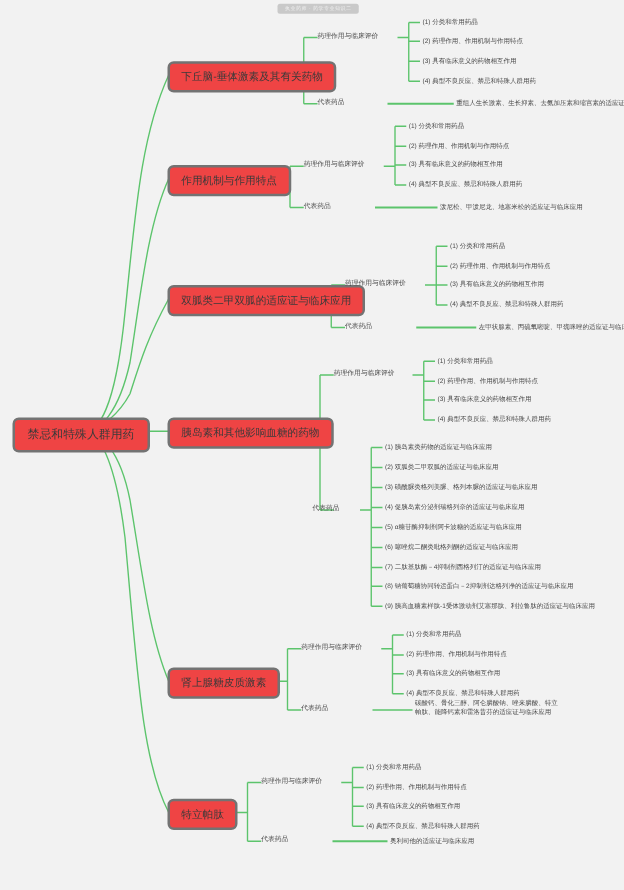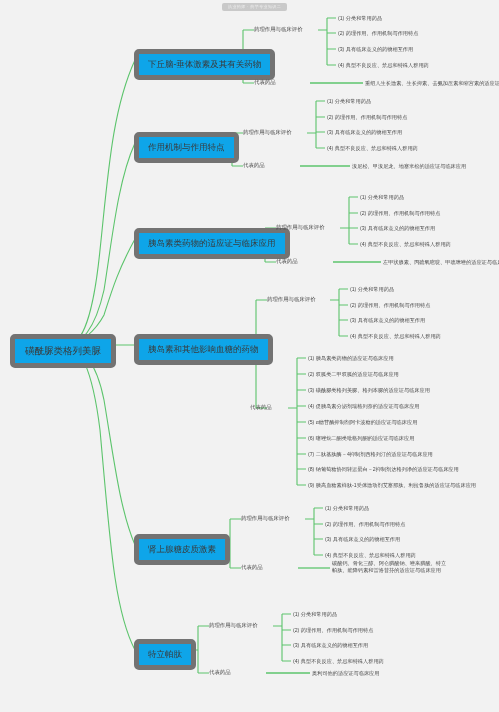--- a/index.html
+++ b/index.html
@@ -15,22 +15,22 @@
   .badge{
     position:absolute;left:222px;top:3px;
     background:#c9c9c9;color:#eeeeee;
     font-size:4px;letter-spacing:.4px;
     padding:2px 6px;border-radius:2px;
     white-space:nowrap;line-height:1;
   }
 
   .node{
     position:absolute;
-    background:#0ea5e9;
-    border:5px solid #737373;
+    background:#ef4444;
+    border:2px solid #737373;
     border-radius:5px;
     color:#3a3a3a;
     font-size:8.5px;
     line-height:1;
     padding:6px 9px;
     white-space:nowrap;
     box-sizing:border-box;
   }
   .node.root{
     font-size:9.5px;
@@ -90,41 +90,41 @@
       <path d="M298,568 L330,568" stroke-width="1.3"></path>
 
       <path d="M186,650 L198,650 M198,626 L198,673 M198,626 L209,626 M198,673 L209,673"></path>
       <path d="M273,626 L282,626 M282,614 L282,661 M282,614 L291,614 M282,630 L291,630 M282,645 L291,645 M282,661 L291,661"></path>
       <path d="M266,673 L310,673" stroke-width="1.6"></path>
     </g>
   </svg>
 
   <div class="badge">执业药师 · 药学专业知识二</div>
 
-  <div class="node root" style="left:10px;top:334px;">磺酰脲类格列美脲</div>
+  <div class="node root" style="left:10px;top:334px;">禁忌和特殊人群用药</div>
 
   <div class="node" style="left:134px;top:49px;">下丘脑-垂体激素及其有关药物</div>
   <div class="sublabel" style="left:254px;top:27px;">药理作用与临床评价</div>
   <div class="sublabel" style="left:254px;top:80px;">代表药品</div>
   <div class="leaf" style="left:338px;top:15px;">(1) 分类和常用药品</div>
   <div class="leaf" style="left:338px;top:30px;">(2) 药理作用、作用机制与作用特点</div>
   <div class="leaf" style="left:338px;top:46px;">(3) 具有临床意义的药物相互作用</div>
   <div class="leaf" style="left:338px;top:62px;">(4) 典型不良反应、禁忌和特殊人群用药</div>
   <div class="leaf" style="left:365px;top:80px;">重组人生长激素、生长抑素、去氨加压素和缩宫素的适应证与临床应用</div>
 
   <div class="node" style="left:134px;top:132px;">作用机制与作用特点</div>
   <div class="sublabel" style="left:243px;top:130px;">药理作用与临床评价</div>
   <div class="sublabel" style="left:243px;top:163px;">代表药品</div>
   <div class="leaf" style="left:327px;top:98px;">(1) 分类和常用药品</div>
   <div class="leaf" style="left:327px;top:114px;">(2) 药理作用、作用机制与作用特点</div>
   <div class="leaf" style="left:327px;top:129px;">(3) 具有临床意义的药物相互作用</div>
   <div class="leaf" style="left:327px;top:145px;">(4) 典型不良反应、禁忌和特殊人群用药</div>
   <div class="leaf" style="left:352px;top:163px;">泼尼松、甲泼尼龙、地塞米松的适应证与临床应用</div>
 
-  <div class="node" style="left:134px;top:228px;">胰岛素类药物的适应证与临床应用</div>
+  <div class="node" style="left:134px;top:228px;">双胍类二甲双胍的适应证与临床应用</div>
   <div class="sublabel" style="left:276px;top:225px;">药理作用与临床评价</div>
   <div class="sublabel" style="left:276px;top:259px;">代表药品</div>
   <div class="leaf" style="left:360px;top:194px;">(1) 分类和常用药品</div>
   <div class="leaf" style="left:360px;top:210px;">(2) 药理作用、作用机制与作用特点</div>
   <div class="leaf" style="left:360px;top:225px;">(3) 具有临床意义的药物相互作用</div>
   <div class="leaf" style="left:360px;top:241px;">(4) 典型不良反应、禁忌和特殊人群用药</div>
   <div class="leaf" style="left:383px;top:259px;">左甲状腺素、丙硫氧嘧啶、甲巯咪唑的适应证与临床应用</div>
 
   <div class="node" style="left:134px;top:334px;">胰岛素和其他影响血糖的药物</div>
   <div class="sublabel" style="left:267px;top:297px;">药理作用与临床评价</div>

